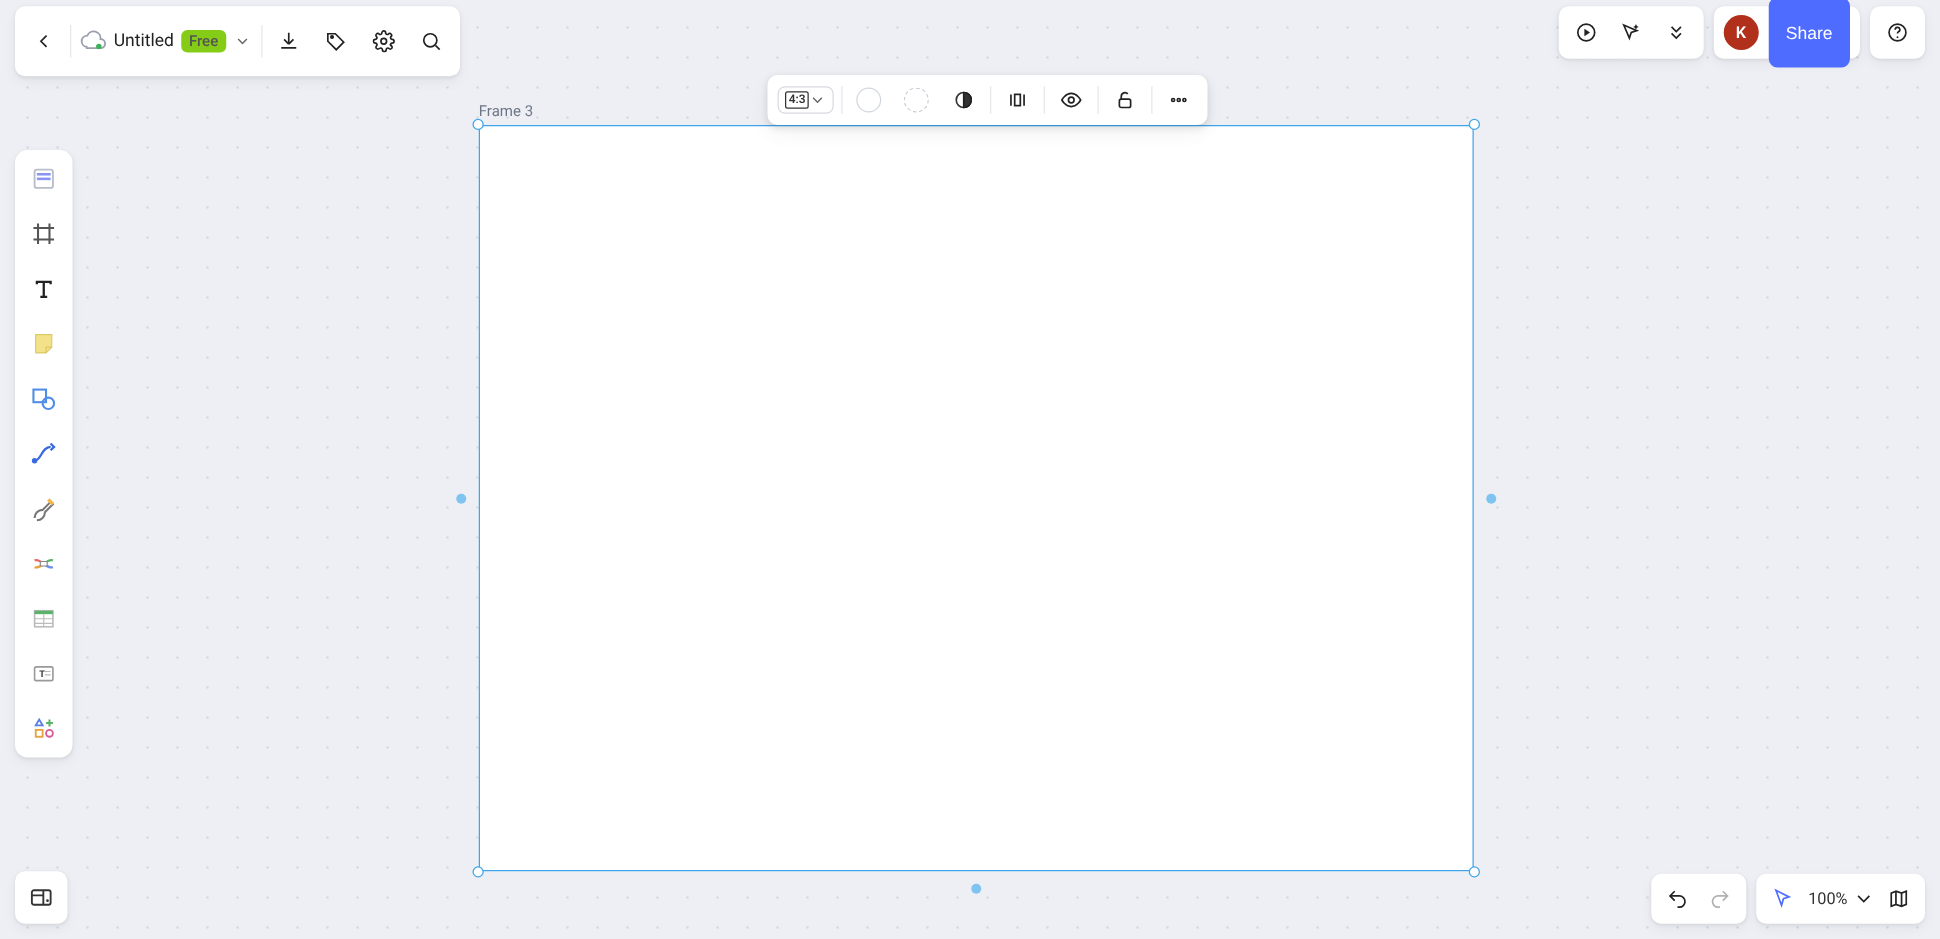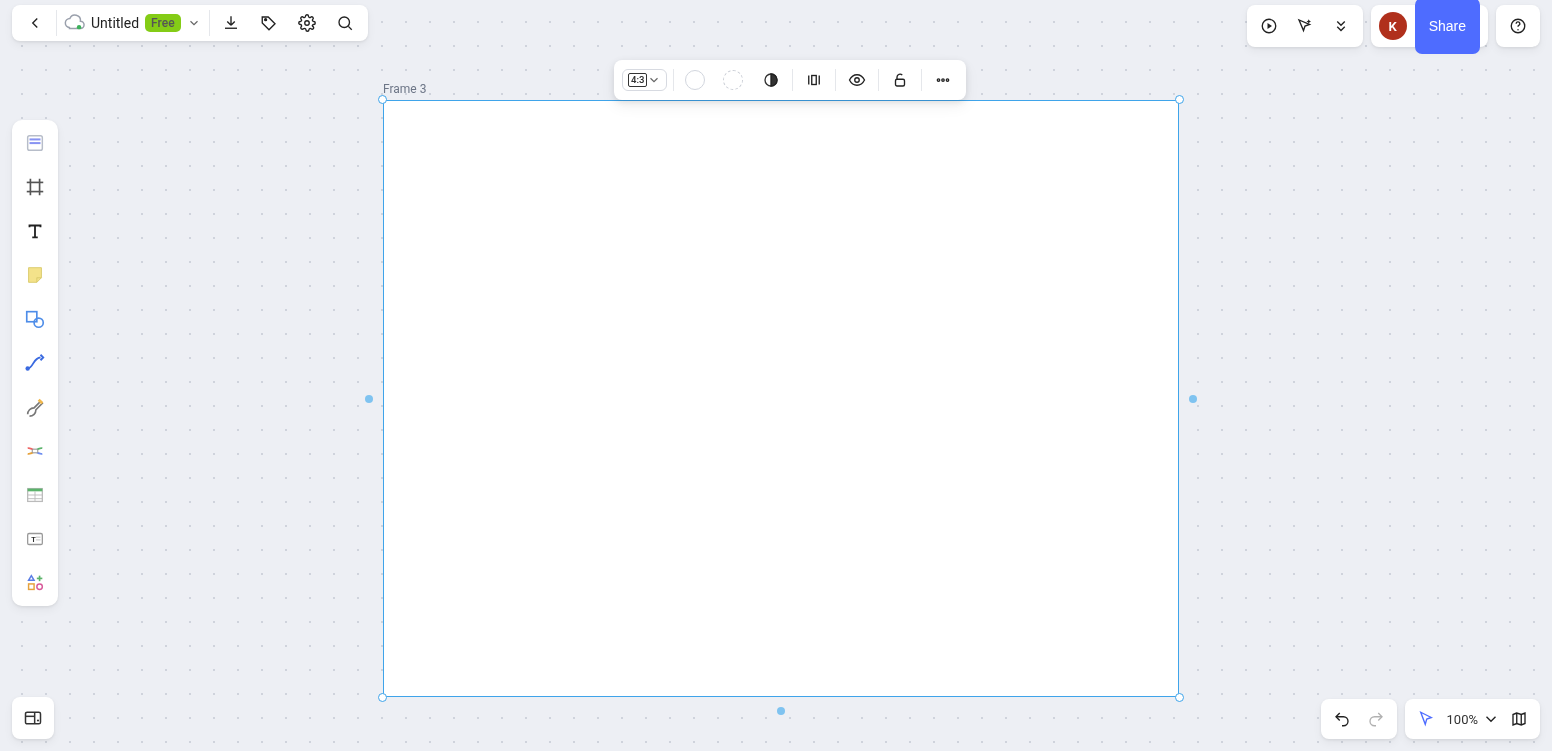--- a/index.html
+++ b/index.html
@@ -18,21 +18,21 @@
     background-color: #edeff4;
     background-image: radial-gradient(#cfd3dc 1px, transparent 1px);
     background-size: 24px 24px;
     background-position: 10px 10px;
   }
 
   
   .header-left {
     position: absolute;
     top: 5px; left: 12px;
-    height: 36px;
+    height: 56px;
     background: #fff;
     border-radius: 8px;
     box-shadow: 0 1px 3px rgba(0,0,0,.08), 0 4px 10px rgba(0,0,0,.05);
     display: flex; align-items: center;
     padding: 0 4px;
   }
   .hbtn {
     width: 38px; height: 38px;
     display: flex; align-items: center; justify-content: center;
     color: #222; border-radius: 6px;

